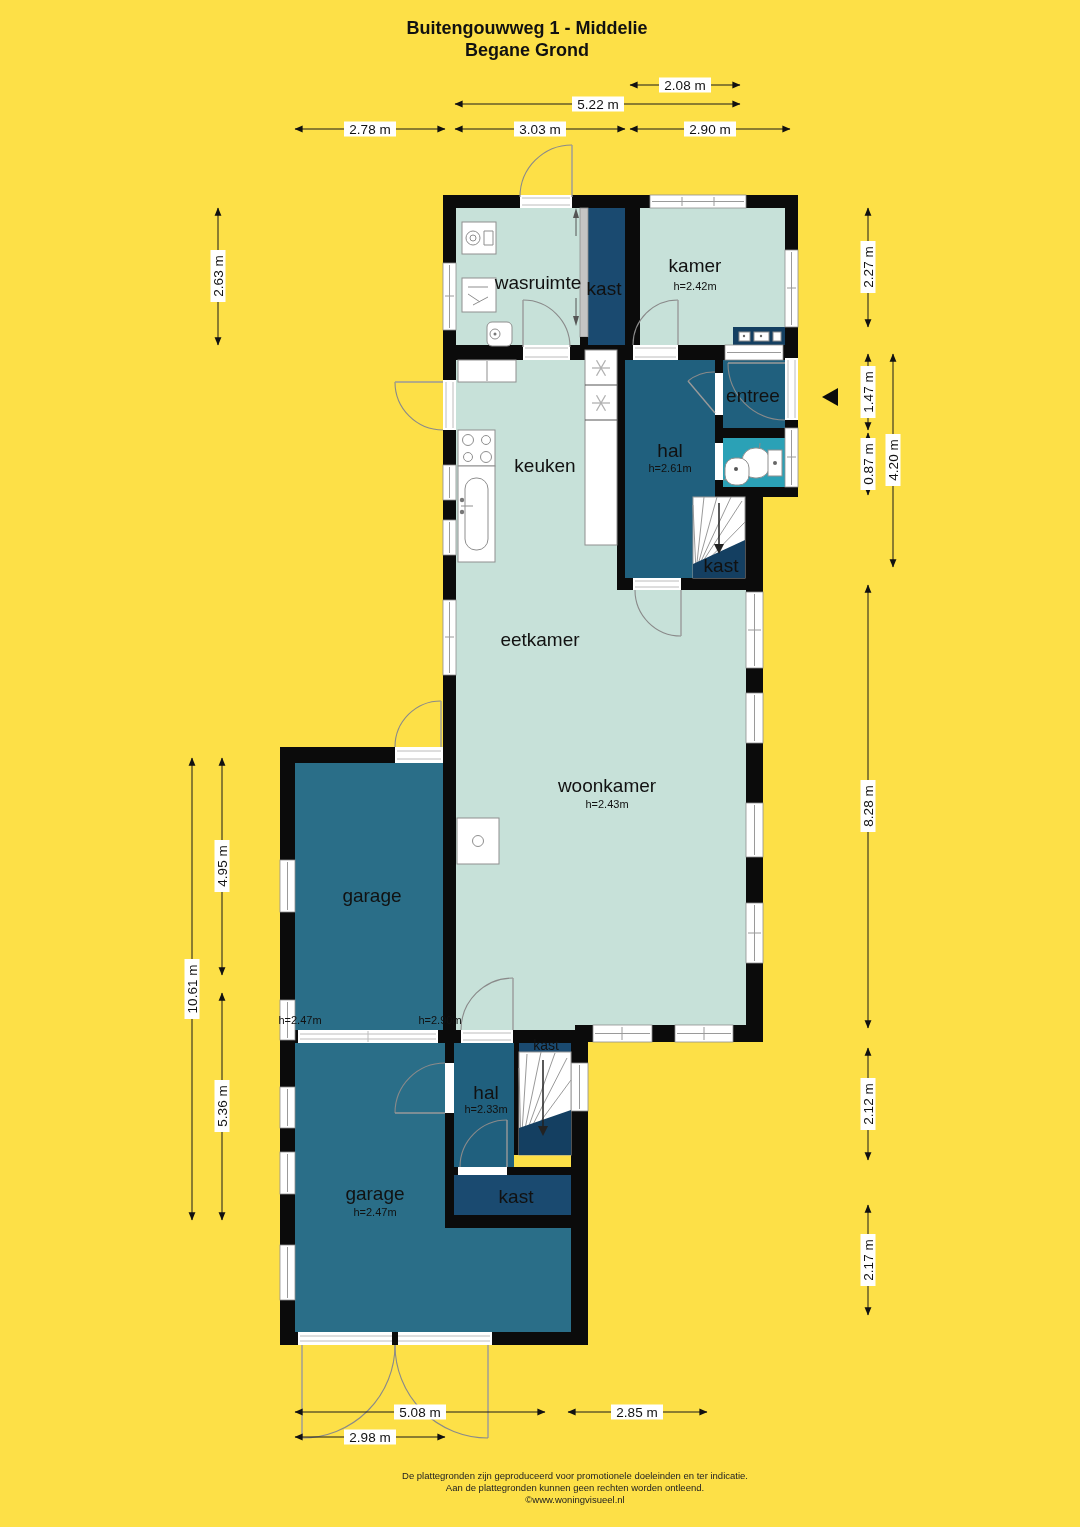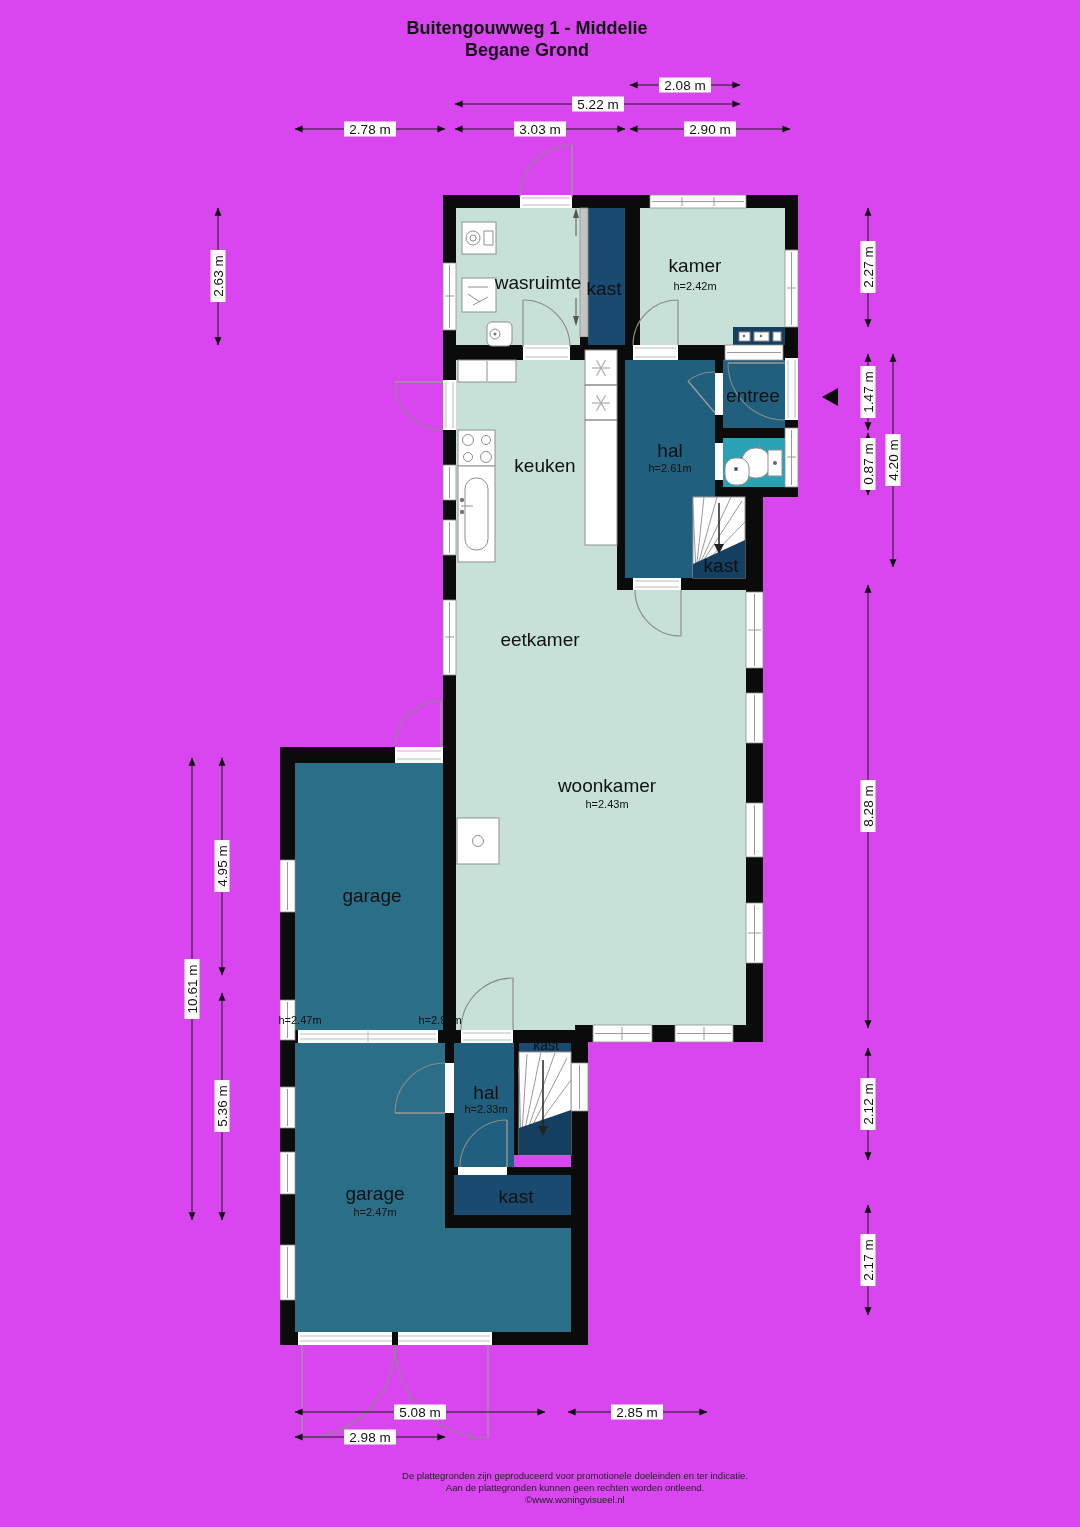--- a/index.html
+++ b/index.html
@@ -1,16 +1,16 @@
 <!DOCTYPE html>
 <html><head>
 <meta charset="utf-8">
 <style>
   html,body{margin:0;padding:0;background:#fff;}
-  .page{width:1080px;height:1527px;background:#d946ef;position:relative;overflow:hidden;
+  .page{width:1080px;height:1527px;background:#fde047;position:relative;overflow:hidden;
         font-family:"Liberation Sans", sans-serif;}
   svg{display:block;}
   text{fill:#111;}
   .title-line{font-size:18px;font-weight:bold;text-anchor:middle;}
   .room-label{font-size:19px;text-anchor:middle;}
   .room-label-sm{font-size:14px;text-anchor:middle;}
   .room-sub{font-size:11px;text-anchor:middle;}
   .dim-label{font-size:13.5px;text-anchor:middle;}
   .footer-line{font-size:9.5px;text-anchor:middle;fill:#222;}
   .wall{fill:#0b0b0b;}

